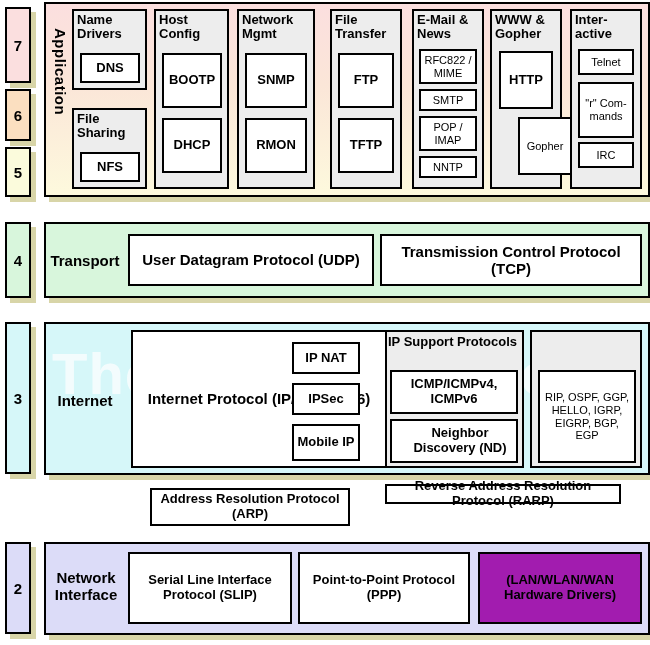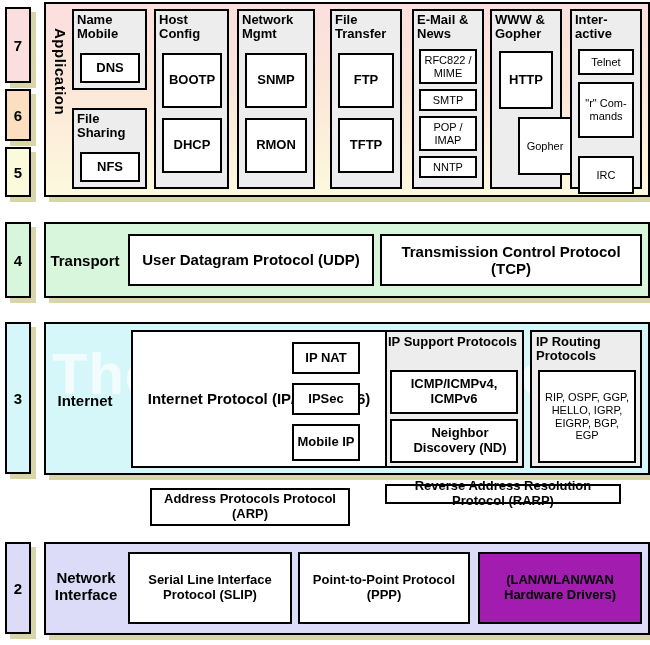--- a/index.html
+++ b/index.html
@@ -152,21 +152,21 @@
 
   <div class="numshadow" style="left:10px; top:547px; width:26px; height:92px;"></div>
   <div class="numchip" style="left:5px; top:542px; width:26px; height:92px; background:#dcdcf8;">2</div>
 
   <div class="bandshadow" style="left:49px; top:12px; width:601px; height:190px;"></div>
   <div class="band band-app" style="left:44px; top:2px; width:606px; height:195px;"></div>
 
   <div class="vlabel" style="left:47px; top:28px; width:22px;">Application</div>
 
   <div class="group" style="left:72px; top:9px; width:75px; height:81px;"></div>
-  <div class="grouptitle" style="left:77px; top:13px; width:68px;">Name Mobile</div>
+  <div class="grouptitle" style="left:77px; top:13px; width:68px;">Name Drivers</div>
   <div class="proto b13" style="left:80px; top:53px; width:60px; height:30px;">DNS</div>
 
   <div class="group" style="left:72px; top:108px; width:75px; height:81px;"></div>
   <div class="grouptitle" style="left:77px; top:112px; width:68px;">File Sharing</div>
   <div class="proto b13" style="left:80px; top:152px; width:60px; height:30px;">NFS</div>
 
   <div class="group" style="left:154px; top:9px; width:75px; height:180px;"></div>
   <div class="grouptitle" style="left:159px; top:13px; width:68px;">Host Config</div>
   <div class="proto b13" style="left:162px; top:53px; width:60px; height:55px;">BOOTP</div>
   <div class="proto b13" style="left:162px; top:118px; width:60px; height:55px;">DHCP</div>
@@ -190,21 +190,21 @@
 
   <div class="group" style="left:490px; top:9px; width:72px; height:180px;"></div>
   <div class="grouptitle" style="left:495px; top:13px; width:66px;">WWW &amp; Gopher</div>
   <div class="proto b13" style="left:499px; top:51px; width:54px; height:58px;">HTTP</div>
   <div class="proto n11" style="left:499px; top:117px; width:54px; height:58px;margin-left:19px;">Gopher</div>
 
   <div class="group" style="left:570px; top:9px; width:72px; height:180px;"></div>
   <div class="grouptitle" style="left:575px; top:13px; width:66px;">Inter-active</div>
   <div class="proto n11" style="left:578px; top:49px; width:56px; height:26px;">Telnet</div>
   <div class="proto n11" style="left:578px; top:82px; width:56px; height:56px;">"r" Com-mands</div>
-  <div class="proto n11" style="left:578px; top:156px; width:56px; height:38px;">IRC</div>
+  <div class="proto n11" style="left:578px; top:142px; width:56px; height:26px;">IRC</div>
 
   <div class="bandshadow" style="left:49px; top:232px; width:601px; height:71px;"></div>
   <div class="band band-transport" style="left:44px; top:222px; width:606px; height:76px;"></div>
   <div class="bandlabel" style="left:40px; top:252px; width:90px; text-align:center;">Transport</div>
   <div class="proto b15" style="left:128px; top:234px; width:246px; height:52px;">User Datagram Protocol (UDP)</div>
   <div class="proto b15" style="left:380px; top:234px; width:262px; height:52px;">Transmission Control Protocol (TCP)</div>
 
   <div class="bandshadow" style="left:49px; top:332px; width:601px; height:148px;"></div>
   <div class="band band-internet" style="left:44px; top:322px; width:606px; height:153px;"></div>
 
@@ -217,24 +217,23 @@
   <div class="proto b13" style="left:292px; top:342px; width:68px; height:32px;">IP NAT</div>
   <div class="proto b13" style="left:292px; top:383px; width:68px; height:32px;">IPSec</div>
   <div class="proto b13" style="left:292px; top:424px; width:68px; height:37px;">Mobile IP</div>
 
   <div class="group" style="left:382px; top:330px; width:142px; height:138px;"></div>
   <div class="grouptitle" style="left:388px; top:335px; width:134px;">IP Support Protocols</div>
   <div class="proto b13" style="left:390px; top:370px; width:128px; height:44px;">ICMP/ICMPv4, ICMPv6</div>
   <div class="proto b13" style="left:390px; top:419px; width:128px; height:44px;padding-left:12px;">Neighbor Discovery (ND)</div>
 
   <div class="group" style="left:530px; top:330px; width:112px; height:138px;"></div>
-  <div class="grouptitle" style="left:536px; top:335px; width:104px;">IP Routing Protocols</div>
   <div class="proto n11" style="left:538px; top:370px; width:98px; height:93px; padding:0 4px;">RIP, OSPF, GGP, HELLO, IGRP, EIGRP, BGP, EGP</div>
 
-  <div class="proto b13" style="left:150px; top:488px; width:200px; height:38px;">Address Protocols Protocol (ARP)</div>
+  <div class="proto b13" style="left:150px; top:488px; width:200px; height:38px;">Address Resolution Protocol (ARP)</div>
   <div class="proto b13" style="left:385px; top:484px; width:236px; height:20px;">Reverse Address Resolution Protocol (RARP)</div>
 
   <div class="bandshadow" style="left:49px; top:552px; width:601px; height:88px;"></div>
   <div class="band band-netif" style="left:44px; top:542px; width:606px; height:93px;"></div>
   <div class="bandlabel" style="left:40px; top:569px; width:92px; text-align:center;">Network Interface</div>
   <div class="proto b13" style="left:128px; top:552px; width:164px; height:72px;">Serial Line Interface Protocol (SLIP)</div>
   <div class="proto b13" style="left:298px; top:552px; width:172px; height:72px;">Point-to-Point Protocol (PPP)</div>
   <div class="proto proto-gray b13" style="left:478px; top:552px; width:164px; height:72px;">(LAN/WLAN/WAN Hardware Drivers)</div>
 
 </div>

